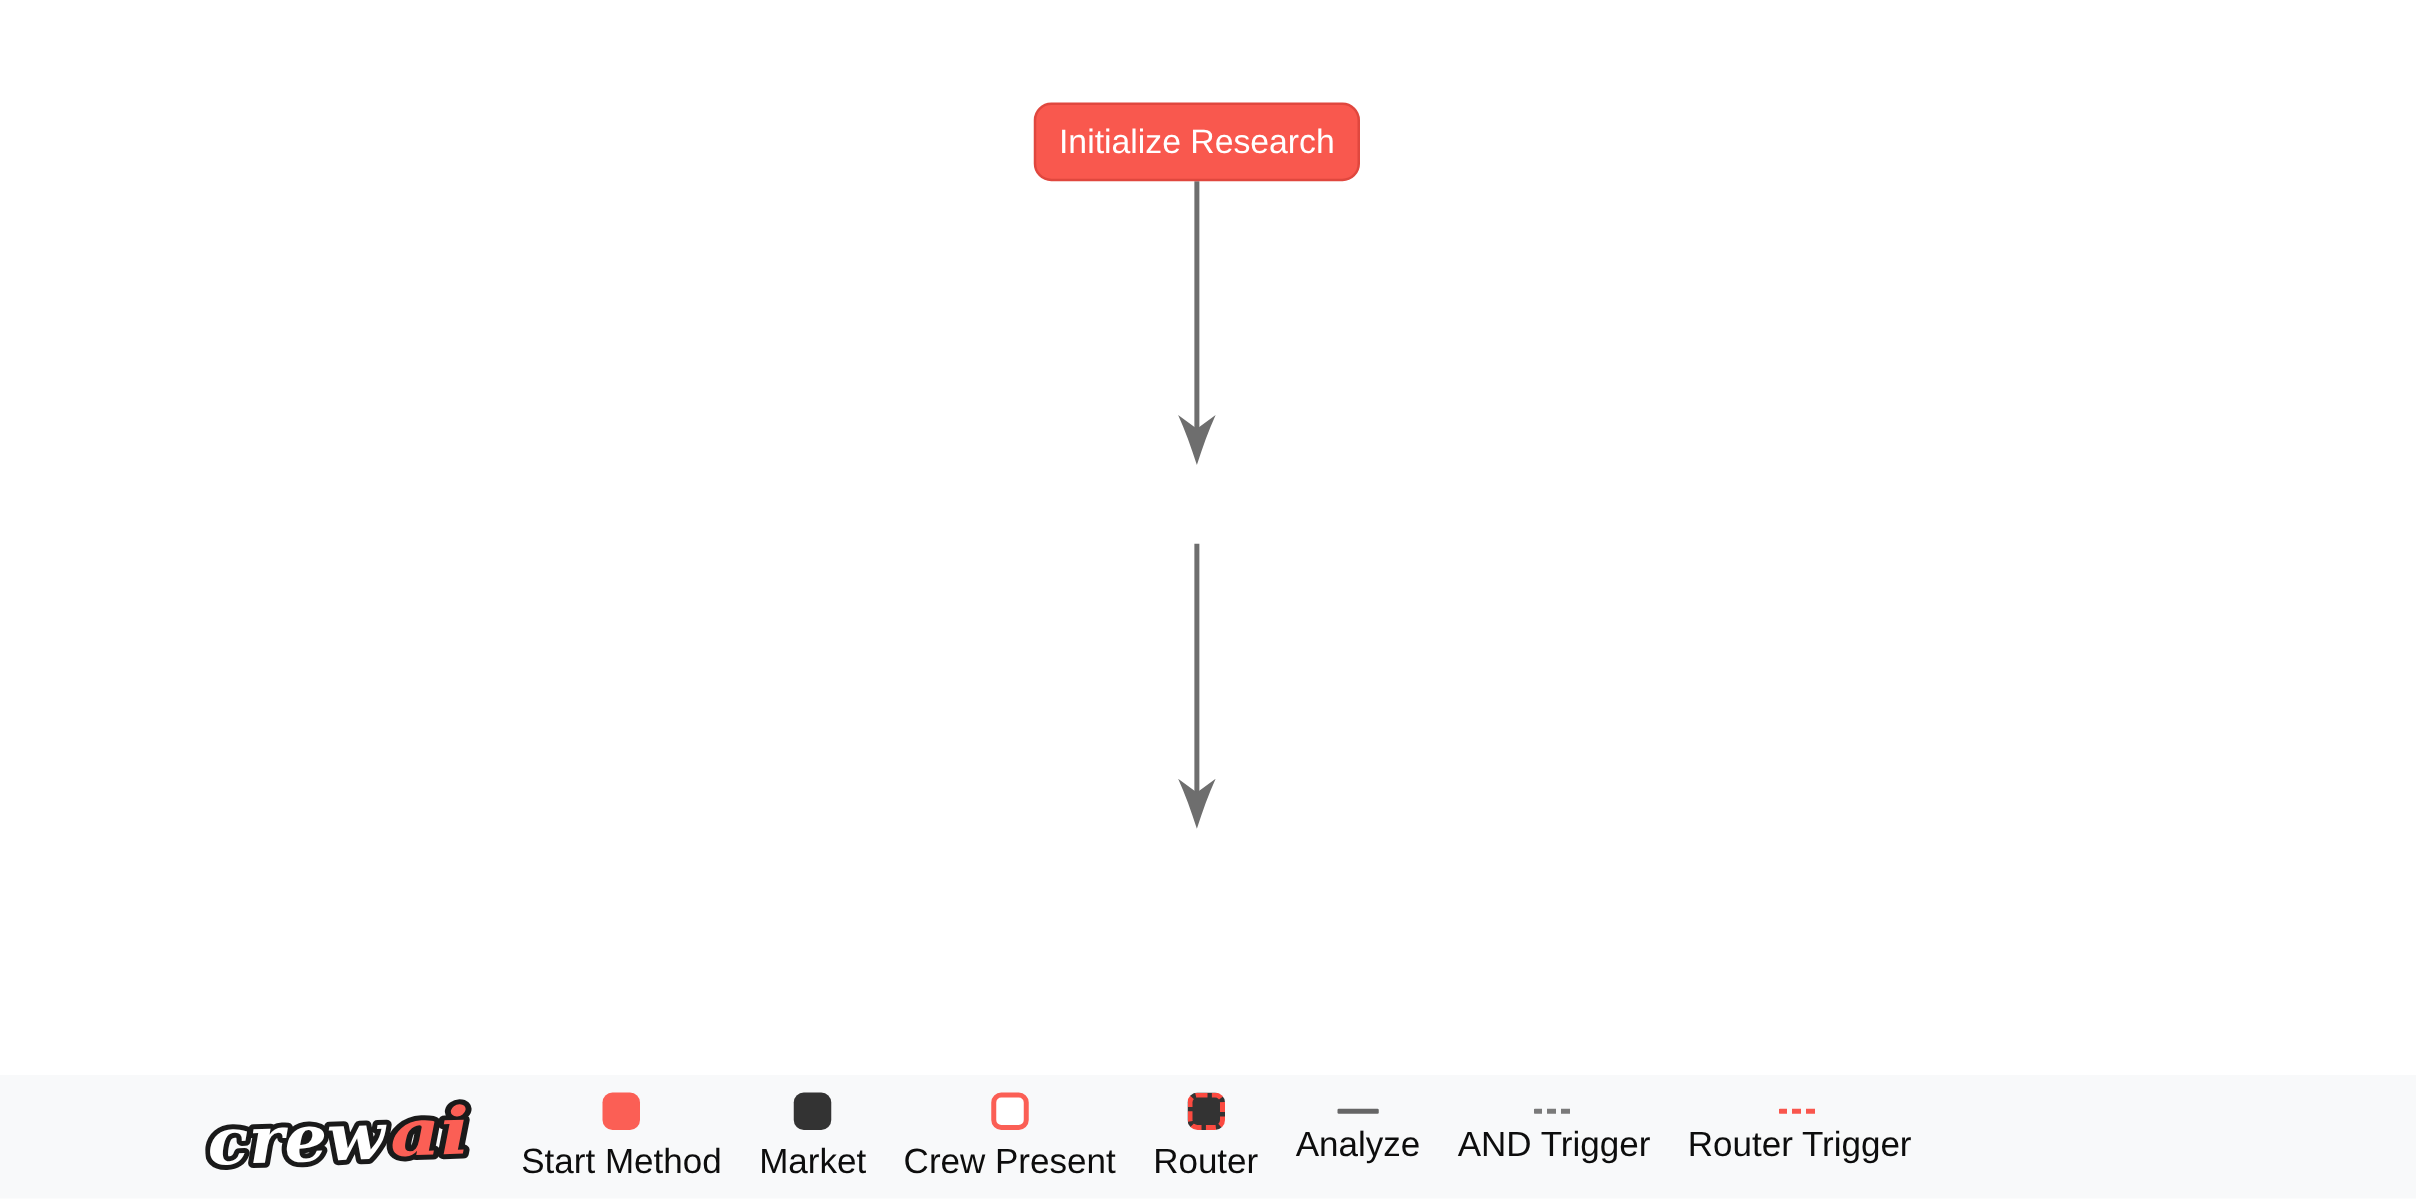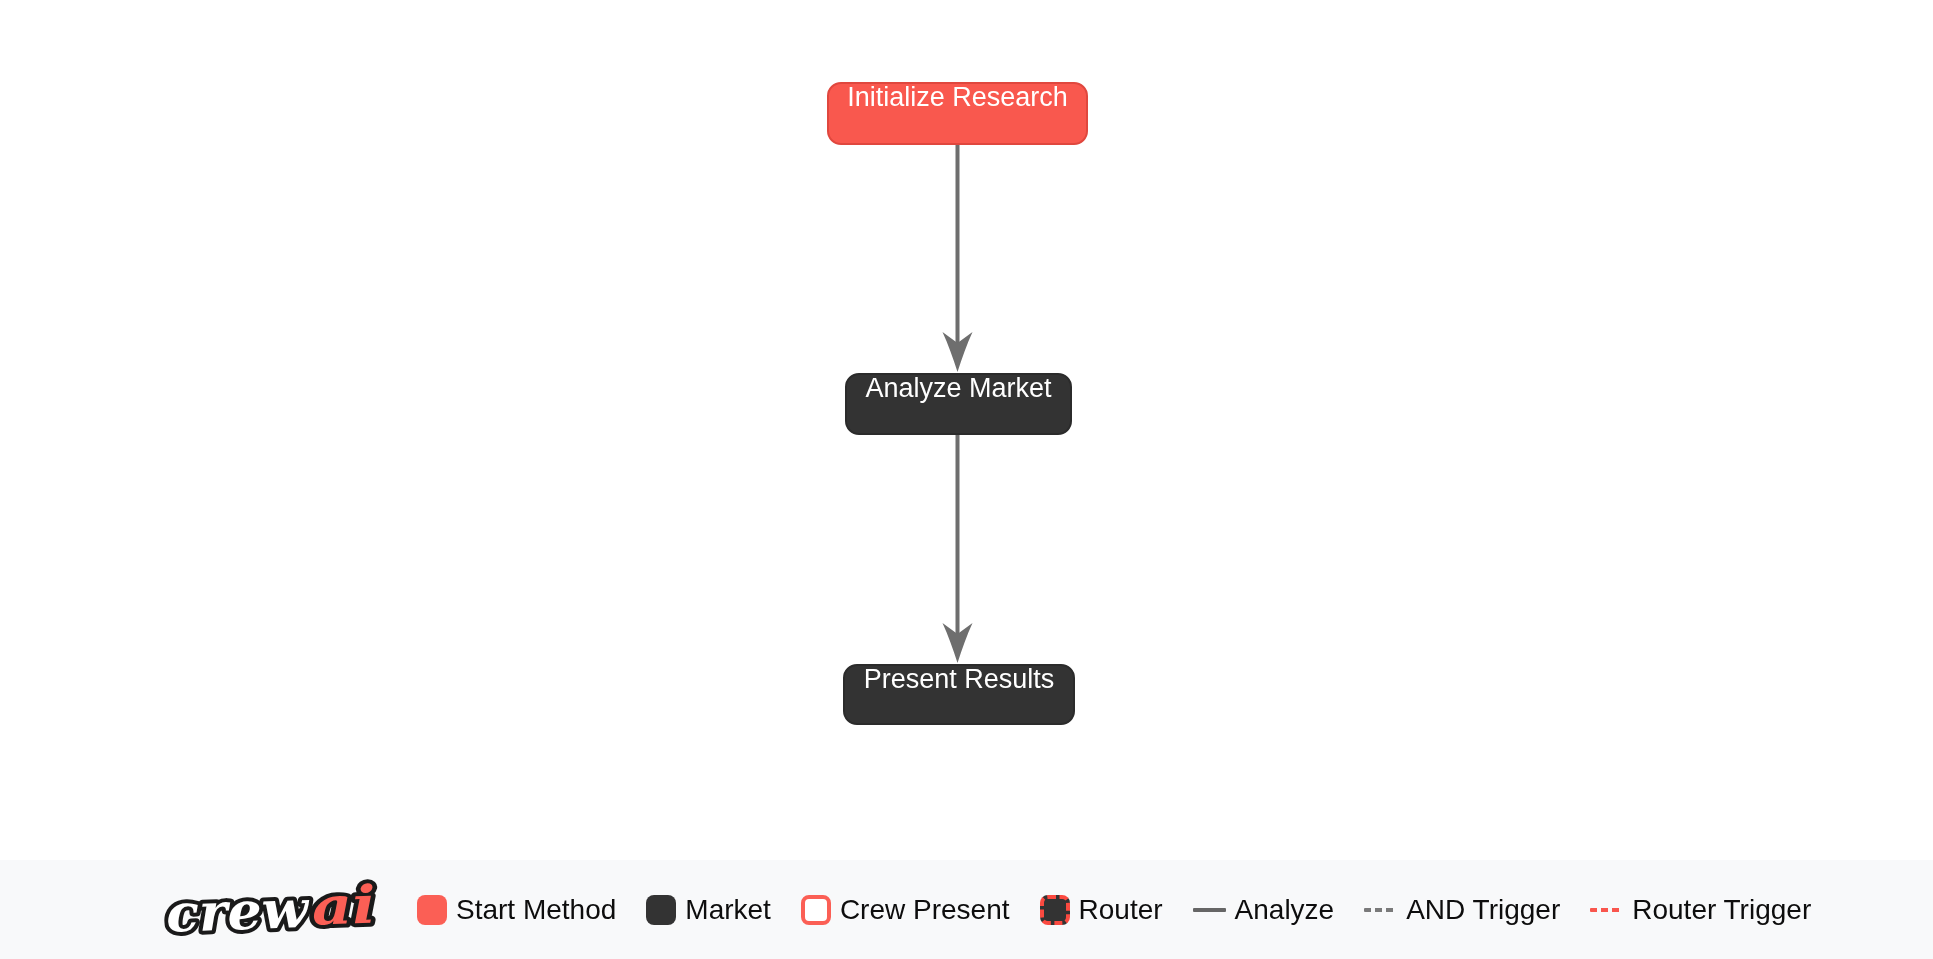--- a/index.html
+++ b/index.html
@@ -6,21 +6,21 @@
   body{
     width:1933px;height:959px;position:relative;overflow:hidden;
     background:#ffffff;
     font-family:"Liberation Sans", sans-serif;
   }
   .canvas{position:absolute;inset:0;}
 
   
   .flow-node{
     position:absolute;
-    display:flex;align-items:flex-start;justify-content:center;
+    display:flex;align-items:center;justify-content:center;
     border-radius:14px;
     color:#ffffff;
     font-size:27px;
     line-height:1;
     white-space:nowrap;
     box-sizing:border-box;
     cursor:pointer;
   }
   .node-start{
     left:827px;top:82px;width:261px;height:63px;
@@ -50,20 +50,21 @@
     position:absolute;left:164px;top:50%;transform:translateY(-50%) rotate(-2deg);
   }
   .legend-items{
     position:absolute;left:417px;top:0;height:100%;
     display:flex;align-items:center;gap:30px;
   }
   .legend-item{
     display:flex;align-items:center;gap:9px;
     font-size:28px;color:#0d0d0d;
     white-space:nowrap;
+    flex-direction:column;
   }
   .swatch{width:30px;height:30px;border-radius:8px;box-sizing:border-box;flex:0 0 auto;}
   .sw-start{background:#fb5f55;}
   .sw-method{background:#333333;}
   .sw-crew{background:#ffffff;border:4px solid #fb5f55;}
   .sw-router{background:#333333;border:4px dashed #fb4a40;}
   .sw-line{width:33px;height:4px;border-radius:1px;flex:0 0 auto;}
   .sw-trigger{background:#666666;}
   .sw-and-trigger{
     background:repeating-linear-gradient(90deg,#7a7a7a 0 7px,transparent 7px 11px);
@@ -85,27 +86,21 @@
     <g fill="#6e6e6e" stroke="none">
       <rect x="955.5" y="435" width="4" height="202"></rect>
       <path d="M957.5 663 C 953 649 948 635 942.5 623 L 957.5 634 L 972.5 623 C 967 635 962 649 957.5 663 Z"></path>
     </g>
   </svg>
 
   <div class="flow-node node-start">
     <span>Initialize Research</span>
   </div>
 
-  <div class="flow-node node-method-1">
-    <span>Analyze Market</span>
-  </div>
 
-  <div class="flow-node node-method-2">
-    <span>Present Results</span>
-  </div>
 
   <div class="legend-bar">
 
     <svg class="brand-logo" width="224" height="72" viewBox="0 0 224 72">
       <text x="2" y="54" font-family="DejaVu Serif, serif" font-style="italic" font-weight="bold" font-size="52" fill="#ffffff" stroke="#1a1a1a" stroke-width="8" stroke-linejoin="round" paint-order="stroke" textLength="142" lengthAdjust="spacingAndGlyphs">crew</text>
       <text x="148" y="52" font-family="DejaVu Serif, serif" font-style="italic" font-weight="bold" font-size="52" fill="#fb5f55" stroke="#1a1a1a" stroke-width="8" stroke-linejoin="round" paint-order="stroke" textLength="64" lengthAdjust="spacingAndGlyphs">ai</text>
     </svg>
 
     <div class="legend-items">
 

